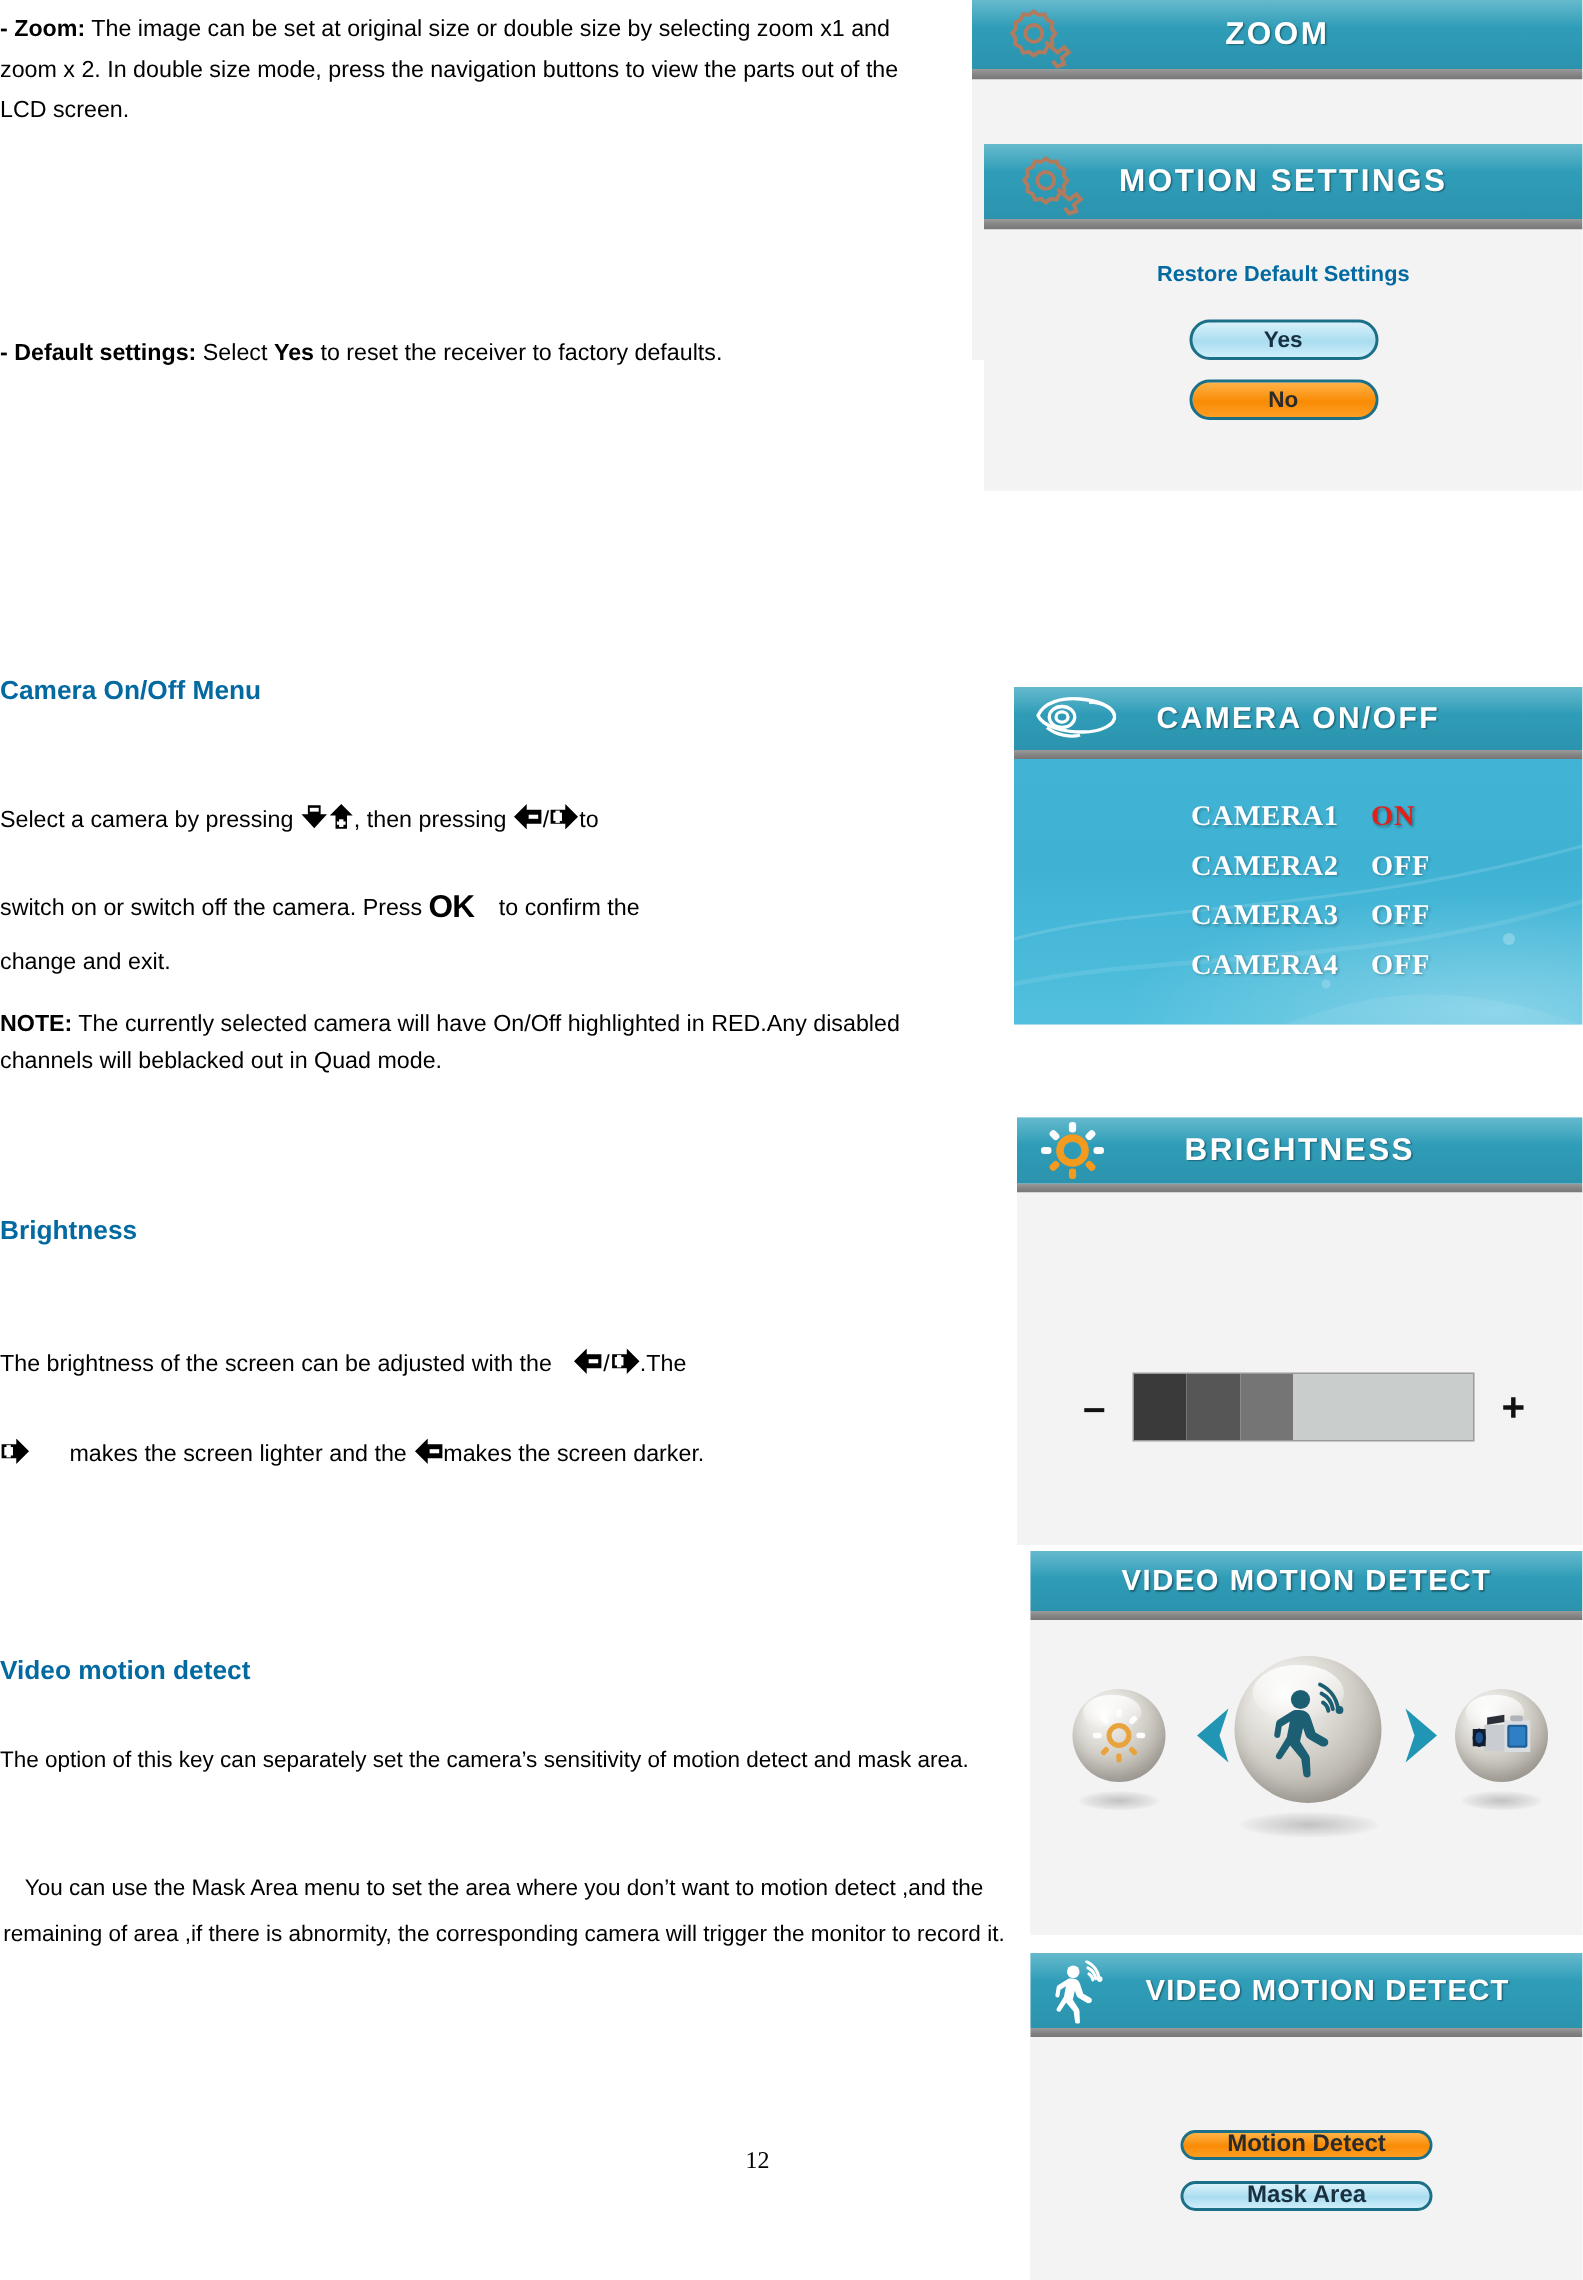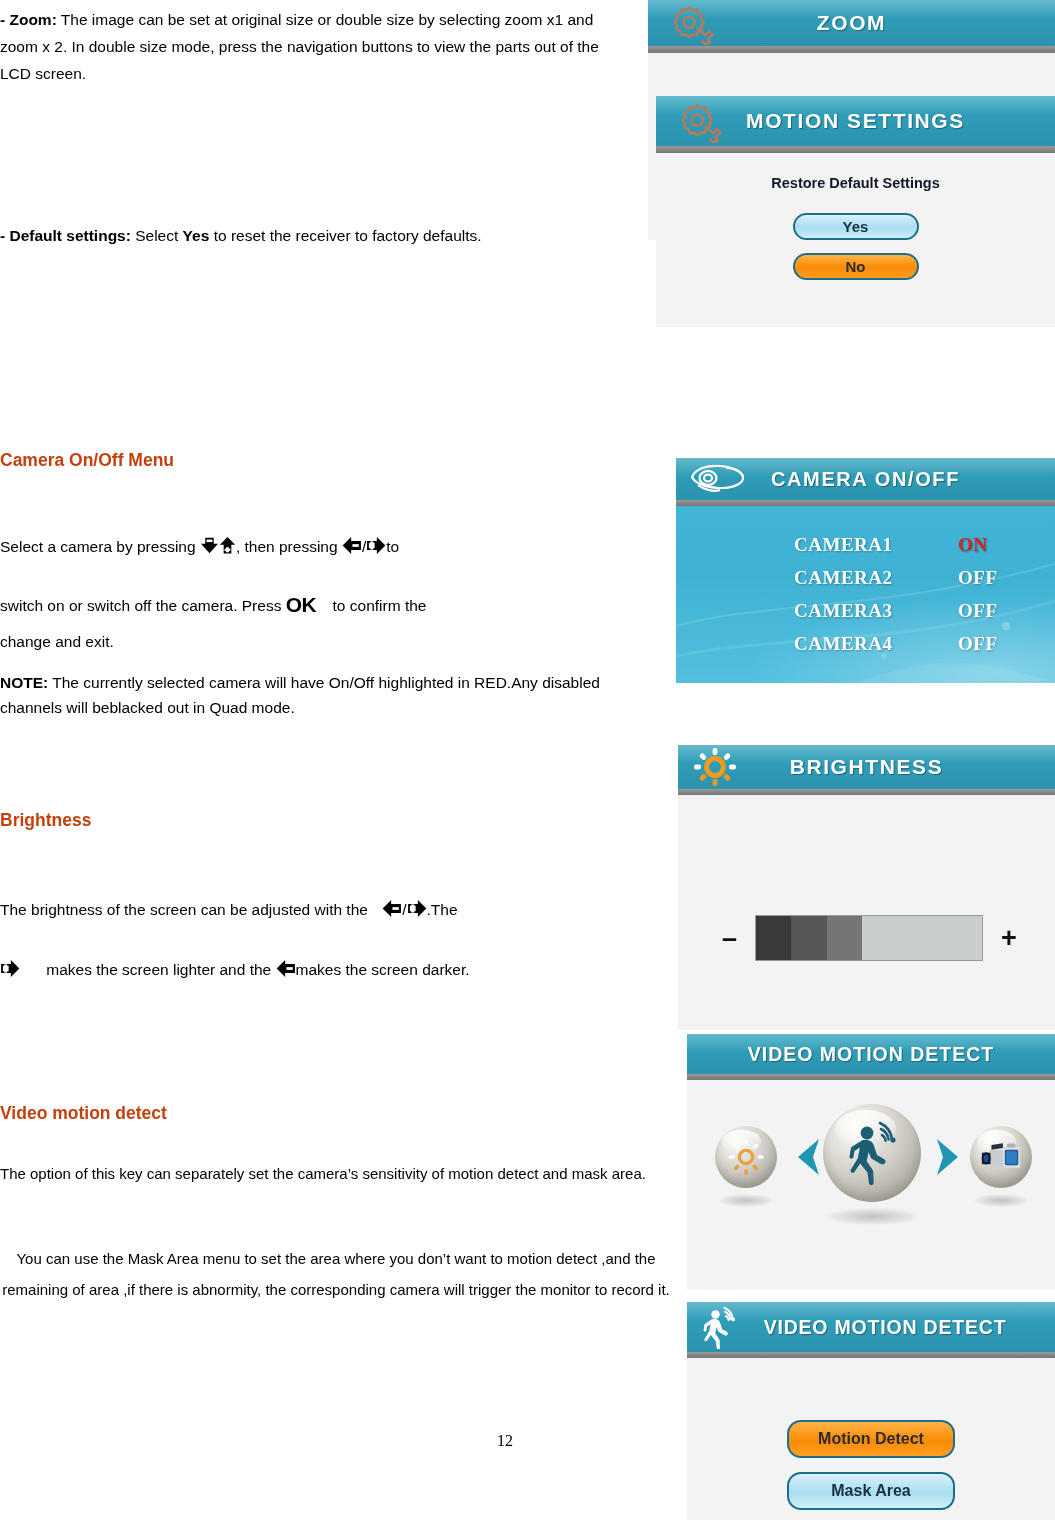--- a/index.html
+++ b/index.html
@@ -5,21 +5,21 @@
   html,body{margin:0;padding:0;}
   body{
     width:1055px;height:1520px;position:relative;
     background:#ffffff;
     font-family:"Liberation Sans", sans-serif;
     color:#000;
     overflow:hidden;
   }
   .para{position:absolute;width:640px;font-size:15.5px;line-height:27px;}
   .para.tall{line-height:44px;}
-  .heading{position:absolute;font-weight:bold;font-size:17.5px;color:#c2410c;}
+  .heading{position:absolute;font-weight:bold;font-size:17.5px;color:#0369a1;}
   b{font-weight:bold;}
 
   
   .gl{display:inline-block;vertical-align:-2px;position:relative;}
   .gl svg{display:block;}
   .ok-glyph{font-weight:bold;font-size:21px;letter-spacing:-.5px;vertical-align:-1px;}
 
   
   .panel{position:absolute;background:#f2f2f2;box-shadow:0 0 0 0 rgba(0,0,0,0);}
   .panel-header{
@@ -45,41 +45,40 @@
   
   .osd-btn{
     width:126px;height:27px;border-radius:14px;
     display:flex;align-items:center;justify-content:center;
     font-weight:bold;font-size:15px;color:#18303f;
     border:2px solid #1b6f87;
     box-sizing:border-box;
   }
   .osd-btn.blue{background:linear-gradient(180deg,#d9f1fb 0%,#a9ddf0 55%,#cfeefb 100%);}
   .osd-btn.orange{background:linear-gradient(180deg,#ffb347 0%,#f98b05 55%,#ff9e23 100%);color:#2b2b2b;}
-  .osd-btn.wide{width:168px;height:38px;font-size:16px;}
+  .osd-btn.wide{width:168px;height:20px;font-size:16px;}
 
   .restore-label{
-    text-align:center;font-weight:bold;font-size:14.5px;color:#0f172a;
+    text-align:center;font-weight:bold;font-size:14.5px;color:#0369a1;
   }
 
   
   .cam-body{
     position:relative;
     background:
       radial-gradient(ellipse 120% 80% at 85% 95%, rgba(255,255,255,.30) 0%, rgba(255,255,255,0) 55%),
       linear-gradient(180deg,#41b4d6 0%,#3fb2d4 40%,#52c0de 100%);
     overflow:hidden;
   }
   .cam-body .swoosh{position:absolute;left:0;bottom:0;width:100%;height:100%;opacity:.55;}
   .cam-row{
     position:relative;display:flex;align-items:center;
     font-family:"Liberation Serif", serif;font-weight:bold;
     font-size:19px;letter-spacing:.5px;
     text-shadow:1px 1px 2px rgba(0,0,0,.28);
-    gap:44px;
   }
   .cam-name{width:120px;color:#ffffff;}
   .cam-val{color:#ffffff;}
   .cam-val.on-red{color:#e0201b;text-shadow:1px 1px 2px rgba(0,0,0,.4);}
 
   
   .bright-row{position:absolute;display:flex;align-items:center;}
   .sign{font-weight:bold;font-size:27px;color:#111;line-height:1;}
   .slider{display:flex;border:1px solid #9a9a9a;box-sizing:border-box;}
   .seg{height:44px;}

